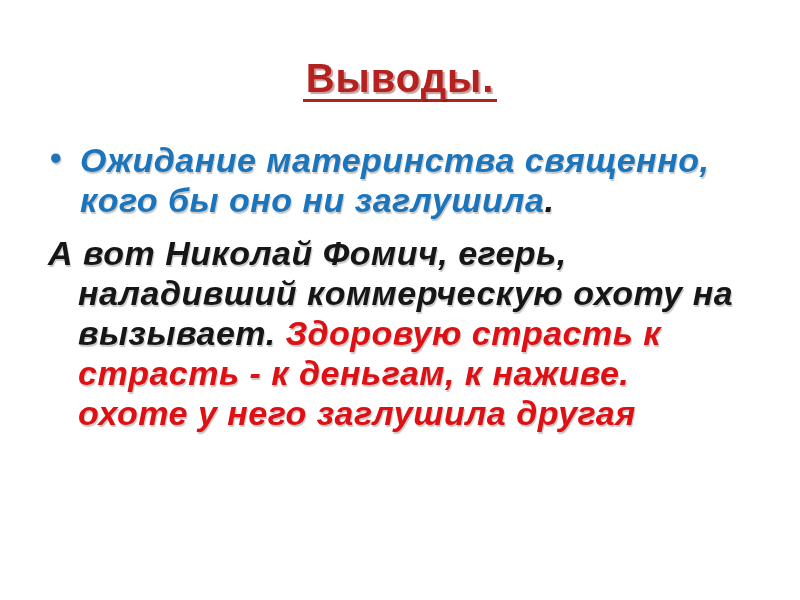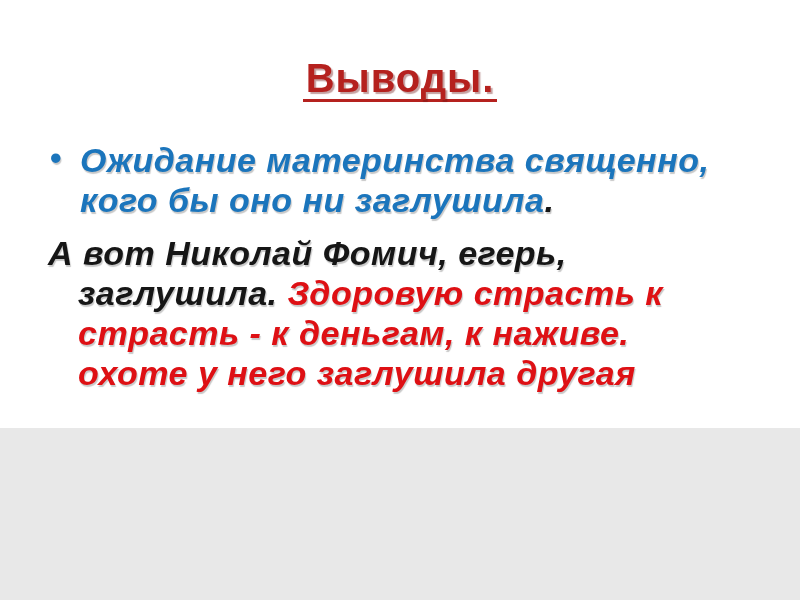--- a/index.html
+++ b/index.html
@@ -3,21 +3,21 @@
 <meta charset="utf-8">
 <style>
   html, body {
     margin: 0;
     padding: 0;
     background: #e8e8e8;
   }
   .slide {
     position: relative;
     width: 800px;
-    height: 428px;
+    height: 600px;
     overflow: hidden;
     background: var(--background, #FFFFFF);
     font-family: "Liberation Sans", sans-serif;
   }
   .title {
     position: absolute;
     top: 56px;
     left: 0;
     right: 0;
     margin: 0;
@@ -87,20 +87,21 @@
       <span class="bullet-marker">•</span>
       <div class="lines">
           <div class="text-line"><span class="seg c-blue">Ожидание материнства священно,</span></div>
           <div class="text-line"><span class="seg c-blue">кого бы оно ни заглушила</span><span class="seg c-dark">.</span></div>
         </div>
     </div>
 
     <div class="para-block">
       <div class="lines hanging">
           <div class="text-line"><span class="seg c-dark">А вот Николай Фомич, егерь,</span></div>
-          <div class="text-line"><span class="seg c-dark">заглушила. </span><span class="seg c-red">Здоровую страсть к</span></div>
+          <div class="text-line"><span class="seg c-dark">наладивший коммерческую охоту на</span></div>
+          <div class="text-line"><span class="seg c-dark">вызывает. </span><span class="seg c-red">Здоровую страсть к</span></div>
           <div class="text-line"><span class="seg c-red">страсть - к деньгам, к наживе.</span></div>
           <div class="text-line"><span class="seg c-red">охоте у него заглушила другая</span></div>
         </div>
     </div>
 
   </div>
 </div>
 
 </body></html>

